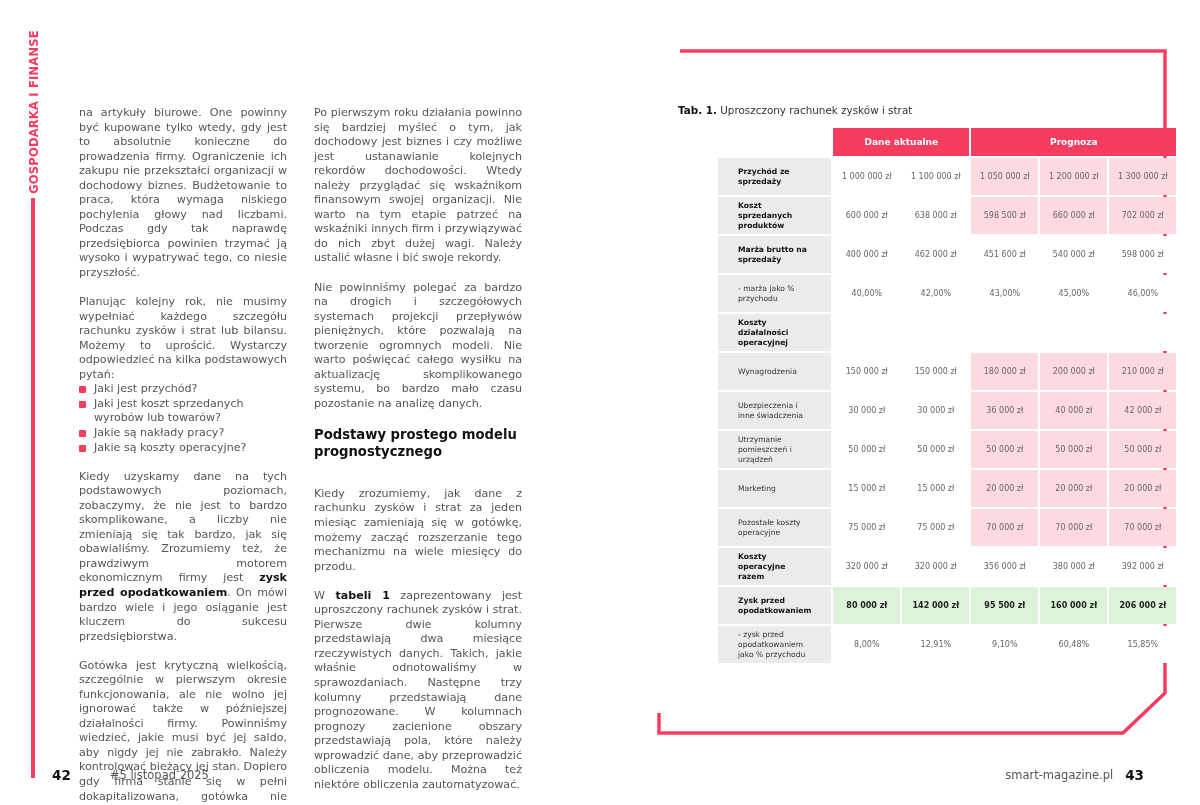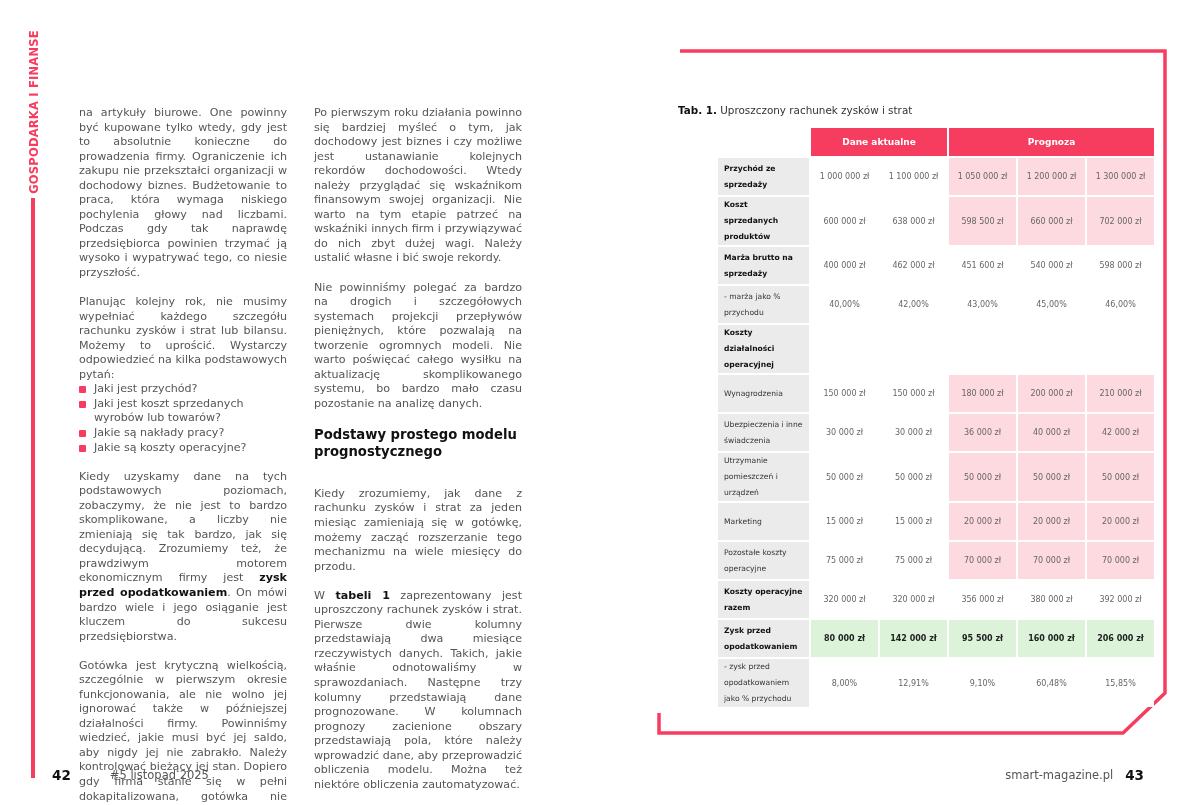--- a/index.html
+++ b/index.html
@@ -43,21 +43,21 @@
   .pl-table { position: absolute; left: 716px; top: 126px; border-collapse: separate; border-spacing: 2px; }
   .pl-table td, .pl-table th { font-family: "DejaVu Sans", sans-serif; }
   .pl-table .blank { width: 91px; background: transparent; }
   .pl-table .grp {
     background: #f63d5f; color: #ffffff; font-weight: bold; font-size: 9px; text-align: center; height: 28px;
   }
   .pl-table .mon {
     background: #f63d5f; color: #ffffff; font-size: 8.3px; text-align: center; height: 33px; width: 67px;
   }
   .pl-table .row-label {
-    background: #ebebeb; color: #333333; font-size: 7.6px; line-height: 16px; padding: 0 6px; width: 91px; height: 37px; text-align: left;
+    background: #ebebeb; color: #333333; font-size: 7.6px; line-height: 10px; padding: 0 20px; width: 91px; height: 37px; text-align: left;
   }
   .pl-table .row-label.bold { font-weight: bold; color: #111111; }
   .pl-table .val { font-size: 8px; text-align: center; color: #666666; height: 37px; width: 67px; background: #ffffff; }
   .pl-table .val.shaded { background: #fdd9e0; }
   .pl-table .val.profit { background: #dcf3da; color: #222222; font-weight: bold; }
 </style>
 </head>
 <body>
 
 <div class="section-label">
@@ -67,21 +67,21 @@
 
 <div class="col col-left">
   <p>na artykuły biurowe. One powinny być kupowane tylko wtedy, gdy jest to absolutnie konieczne do prowadzenia firmy. Ograniczenie ich zakupu nie przekształci organizacji w dochodowy biznes. Budżetowanie to praca, która wymaga niskiego pochylenia głowy nad liczbami. Podczas gdy tak naprawdę przedsiębiorca powinien trzymać ją wysoko i wypatrywać tego, co niesie przyszłość.</p>
   <p style="margin-bottom:0">Planując kolejny rok, nie musimy wypełniać każdego szczegółu rachunku zysków i strat lub bilansu. Możemy to uprościć. Wystarczy odpowiedzieć na kilka podstawowych pytań:</p>
   <ul class="bullets">
     <li>Jaki jest przychód?</li>
     <li>Jaki jest koszt sprzedanych wyrobów lub towarów?</li>
     <li>Jakie są nakłady pracy?</li>
     <li>Jakie są koszty operacyjne?</li>
   </ul>
-  <p><span>Kiedy uzyskamy dane na tych podstawowych poziomach, zobaczymy, że nie jest to bardzo skomplikowane, a liczby nie zmieniają się tak bardzo, jak się decydującą. Zrozumiemy też, że prawdziwym motorem ekonomicznym firmy jest </span><b>zysk przed opodatkowaniem</b><span>. On mówi bardzo wiele i jego osiąganie jest kluczem do sukcesu przedsiębiorstwa.</span></p>
+  <p><span>Kiedy uzyskamy dane na tych podstawowych poziomach, zobaczymy, że nie jest to bardzo skomplikowane, a liczby nie zmieniają się tak bardzo, jak się obawialiśmy. Zrozumiemy też, że prawdziwym motorem ekonomicznym firmy jest </span><b>zysk przed opodatkowaniem</b><span>. On mówi bardzo wiele i jego osiąganie jest kluczem do sukcesu przedsiębiorstwa.</span></p>
   <p>Gotówka jest krytyczną wielkością, szczególnie w pierwszym okresie funkcjonowania, ale nie wolno jej ignorować także w późniejszej działalności firmy. Powinniśmy wiedzieć, jakie musi być jej saldo, aby nigdy jej nie zabrakło. Należy kontrolować bieżący jej stan. Dopiero gdy firma stanie się w pełni dokapitalizowana, gotówka nie będzie krytyczną wartością decydującą o jej istnieniu.</p>
 </div>
 
 <div class="col col-mid">
   <p>Po pierwszym roku działania powinno się bardziej myśleć o tym, jak dochodowy jest biznes i czy możliwe jest ustanawianie kolejnych rekordów dochodowości. Wtedy należy przyglądać się wskaźnikom finansowym swojej organizacji. Nie warto na tym etapie patrzeć na wskaźniki innych firm i przywiązywać do nich zbyt dużej wagi. Należy ustalić własne i bić swoje rekordy.</p>
   <p>Nie powinniśmy polegać za bardzo na drogich i szczegółowych systemach projekcji przepływów pieniężnych, które pozwalają na tworzenie ogromnych modeli. Nie warto poświęcać całego wysiłku na aktualizację skomplikowanego systemu, bo bardzo mało czasu pozostanie na analizę danych.</p>
   <h2>Podstawy prostego modelu prognostycznego</h2>
   <p>Kiedy zrozumiemy, jak dane z rachunku zysków i strat za jeden miesiąc zamieniają się w gotówkę, możemy zacząć rozszerzanie tego mechanizmu na wiele miesięcy do przodu.</p>
   <p><span>W </span><b>tabeli 1</b><span> zaprezentowany jest uproszczony rachunek zysków i strat. Pierwsze dwie kolumny przedstawiają dwa miesiące rzeczywistych danych. Takich, jakie właśnie odnotowaliśmy w sprawozdaniach. Następne trzy kolumny przedstawiają dane prognozowane. W kolumnach prognozy zacienione obszary przedstawiają pola, które należy wprowadzić dane, aby przeprowadzić obliczenia modelu. Można też niektóre obliczenia zautomatyzować.</span></p>
   <p>Widzimy podstawowe elementy: przychody, koszt sprzedanych wyrobów lub towarów i koszty operacyjne. W koszcie sprzedanych</p>

